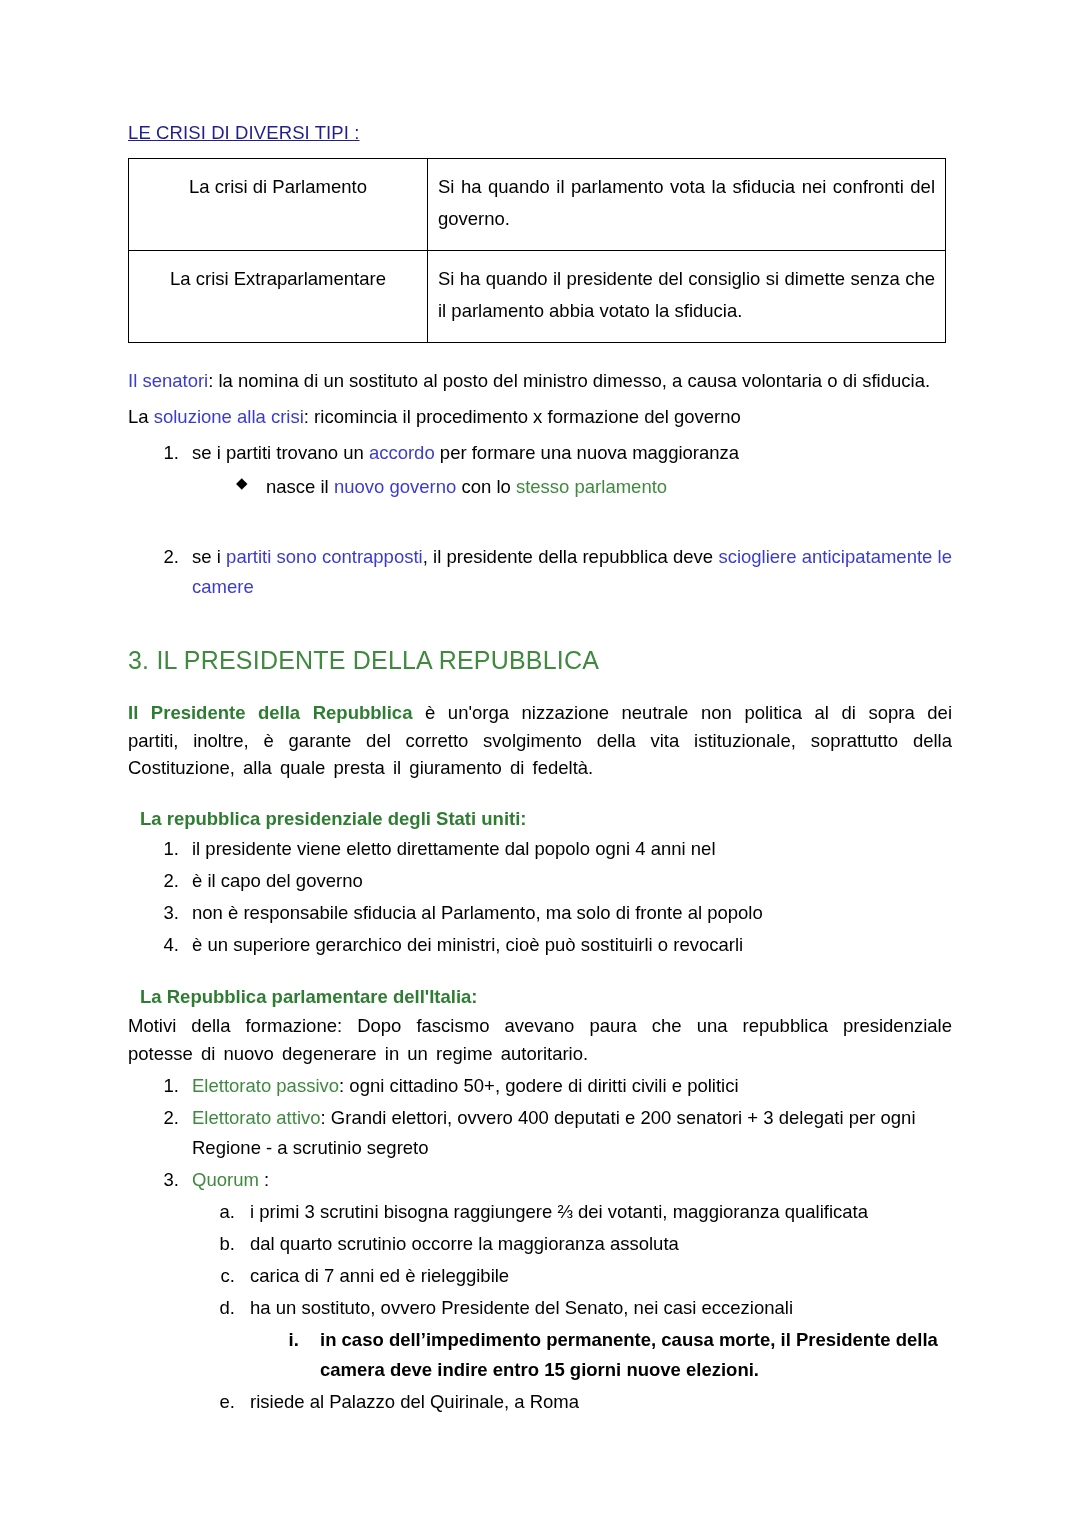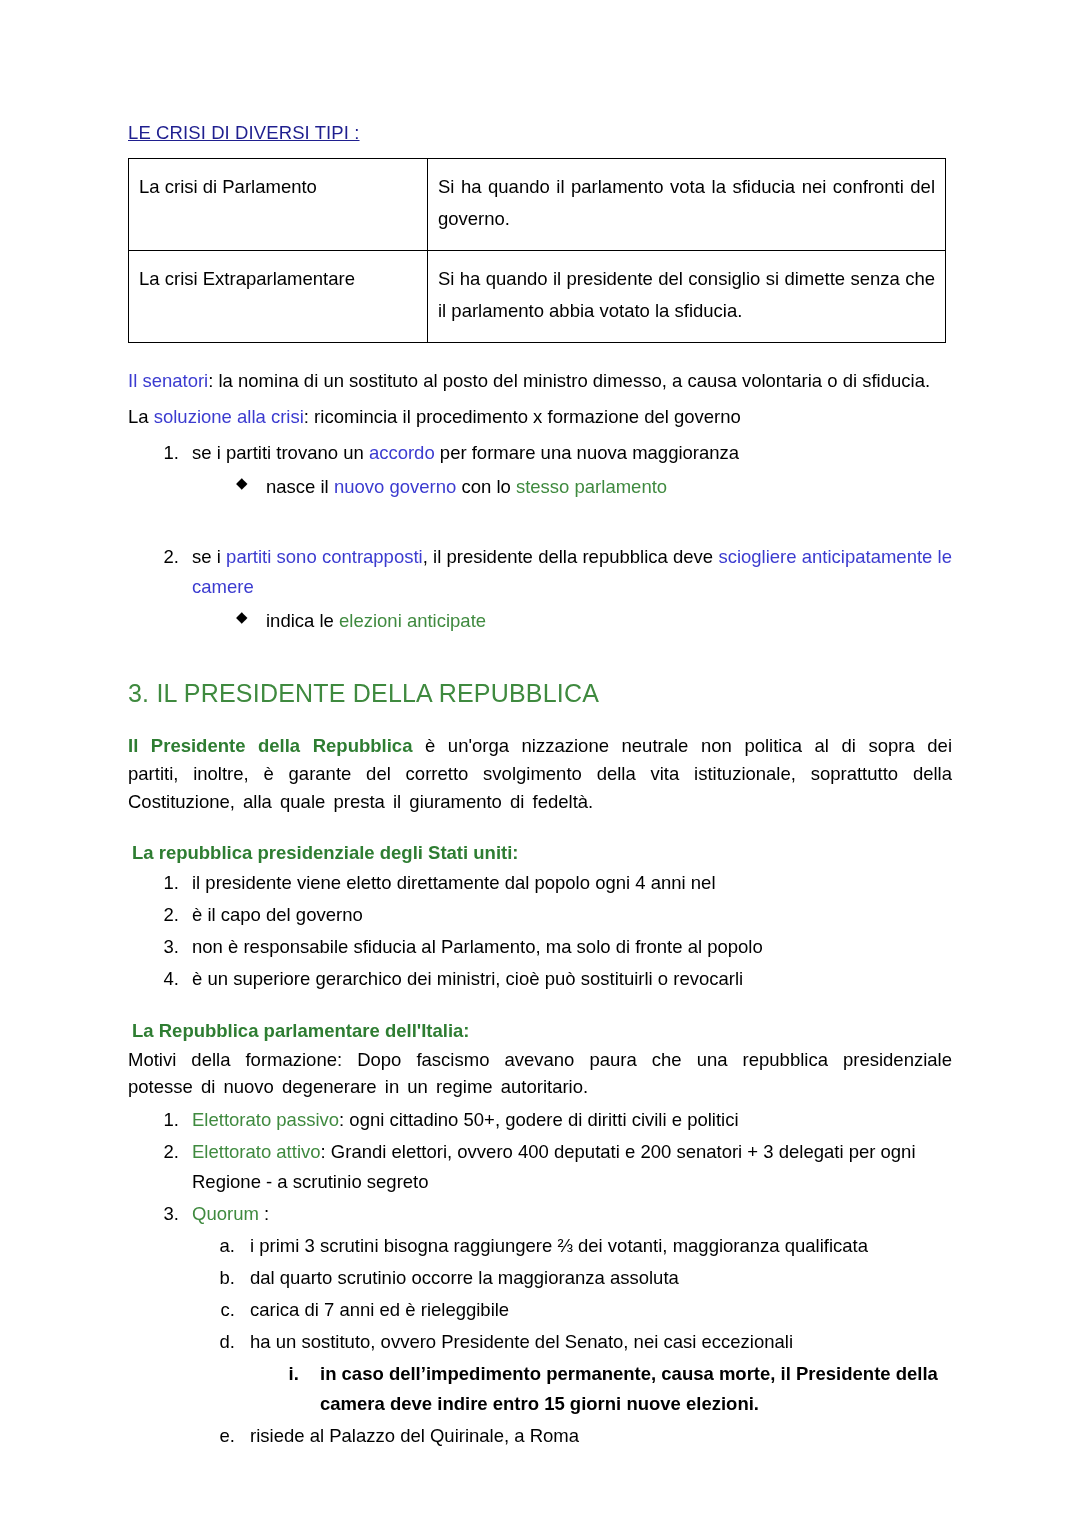--- a/index.html
+++ b/index.html
@@ -34,34 +34,35 @@
     font-size: 25px;
     color: #3f8a3f;
     font-weight: 400;
     margin: 44px 0 24px 0;
     letter-spacing: 0.2px;
   }
   .sub-heading {
     font-size: 18.5px;
     color: #2e7d32;
     font-weight: bold;
-    margin: 26px 0 4px 4px;
+    margin: 26px 0 4px 12px;
   }
   
   table.crisi {
     border-collapse: collapse;
     width: 818px;
     table-layout: fixed;
   }
   table.crisi td {
     border: 1.3px solid #000;
     padding: 12px 10px 14px 10px;
     font-size: 18.5px;
     vertical-align: top;
     line-height: 1.75;
+    text-align: center;
   }
   table.crisi td.col-left { width: 278px; }
   table.crisi td.col-right {
     text-align: justify;
     text-align-last: left;
   }
   
   p.para {
     font-size: 18.5px;
     line-height: 1.78;
@@ -173,25 +174,20 @@
       <ul class="diamond" style="padding-left:44px;">
         <li>
           <span>nasce il </span><span class="blue">nuovo governo</span><span> con lo </span><span class="green">stesso parlamento</span>
         </li>
       </ul>
     </li>
     <li style="margin-top:4px;">
       <span class="just-wide" style="display:block;">
         <span>se i </span><span class="blue">partiti sono contrapposti</span><span>, il presidente della repubblica deve </span><span class="blue">sciogliere anticipatamente le camere</span>
       </span>
-      <ul class="diamond" style="padding-left:44px;">
-        <li>
-          <span>indica le </span><span class="green">elezioni anticipate</span>
-        </li>
-      </ul>
     </li>
   </ol>
 
   <h2 class="section-heading">3. IL PRESIDENTE DELLA REPUBBLICA</h2>
 
   <p class="body-just spaced-wide" style="margin-top:0;">
     <span class="green-b">Il Presidente della Repubblica</span><span> è un'orga  nizzazione neutrale non politica al di sopra dei partiti, inoltre, è garante del corretto svolgimento della vita istituzionale, soprattutto della Costituzione, alla quale presta il giuramento di fedeltà.</span>
   </p>
 
   <h3 class="sub-heading">La repubblica presidenziale degli Stati uniti:</h3>

